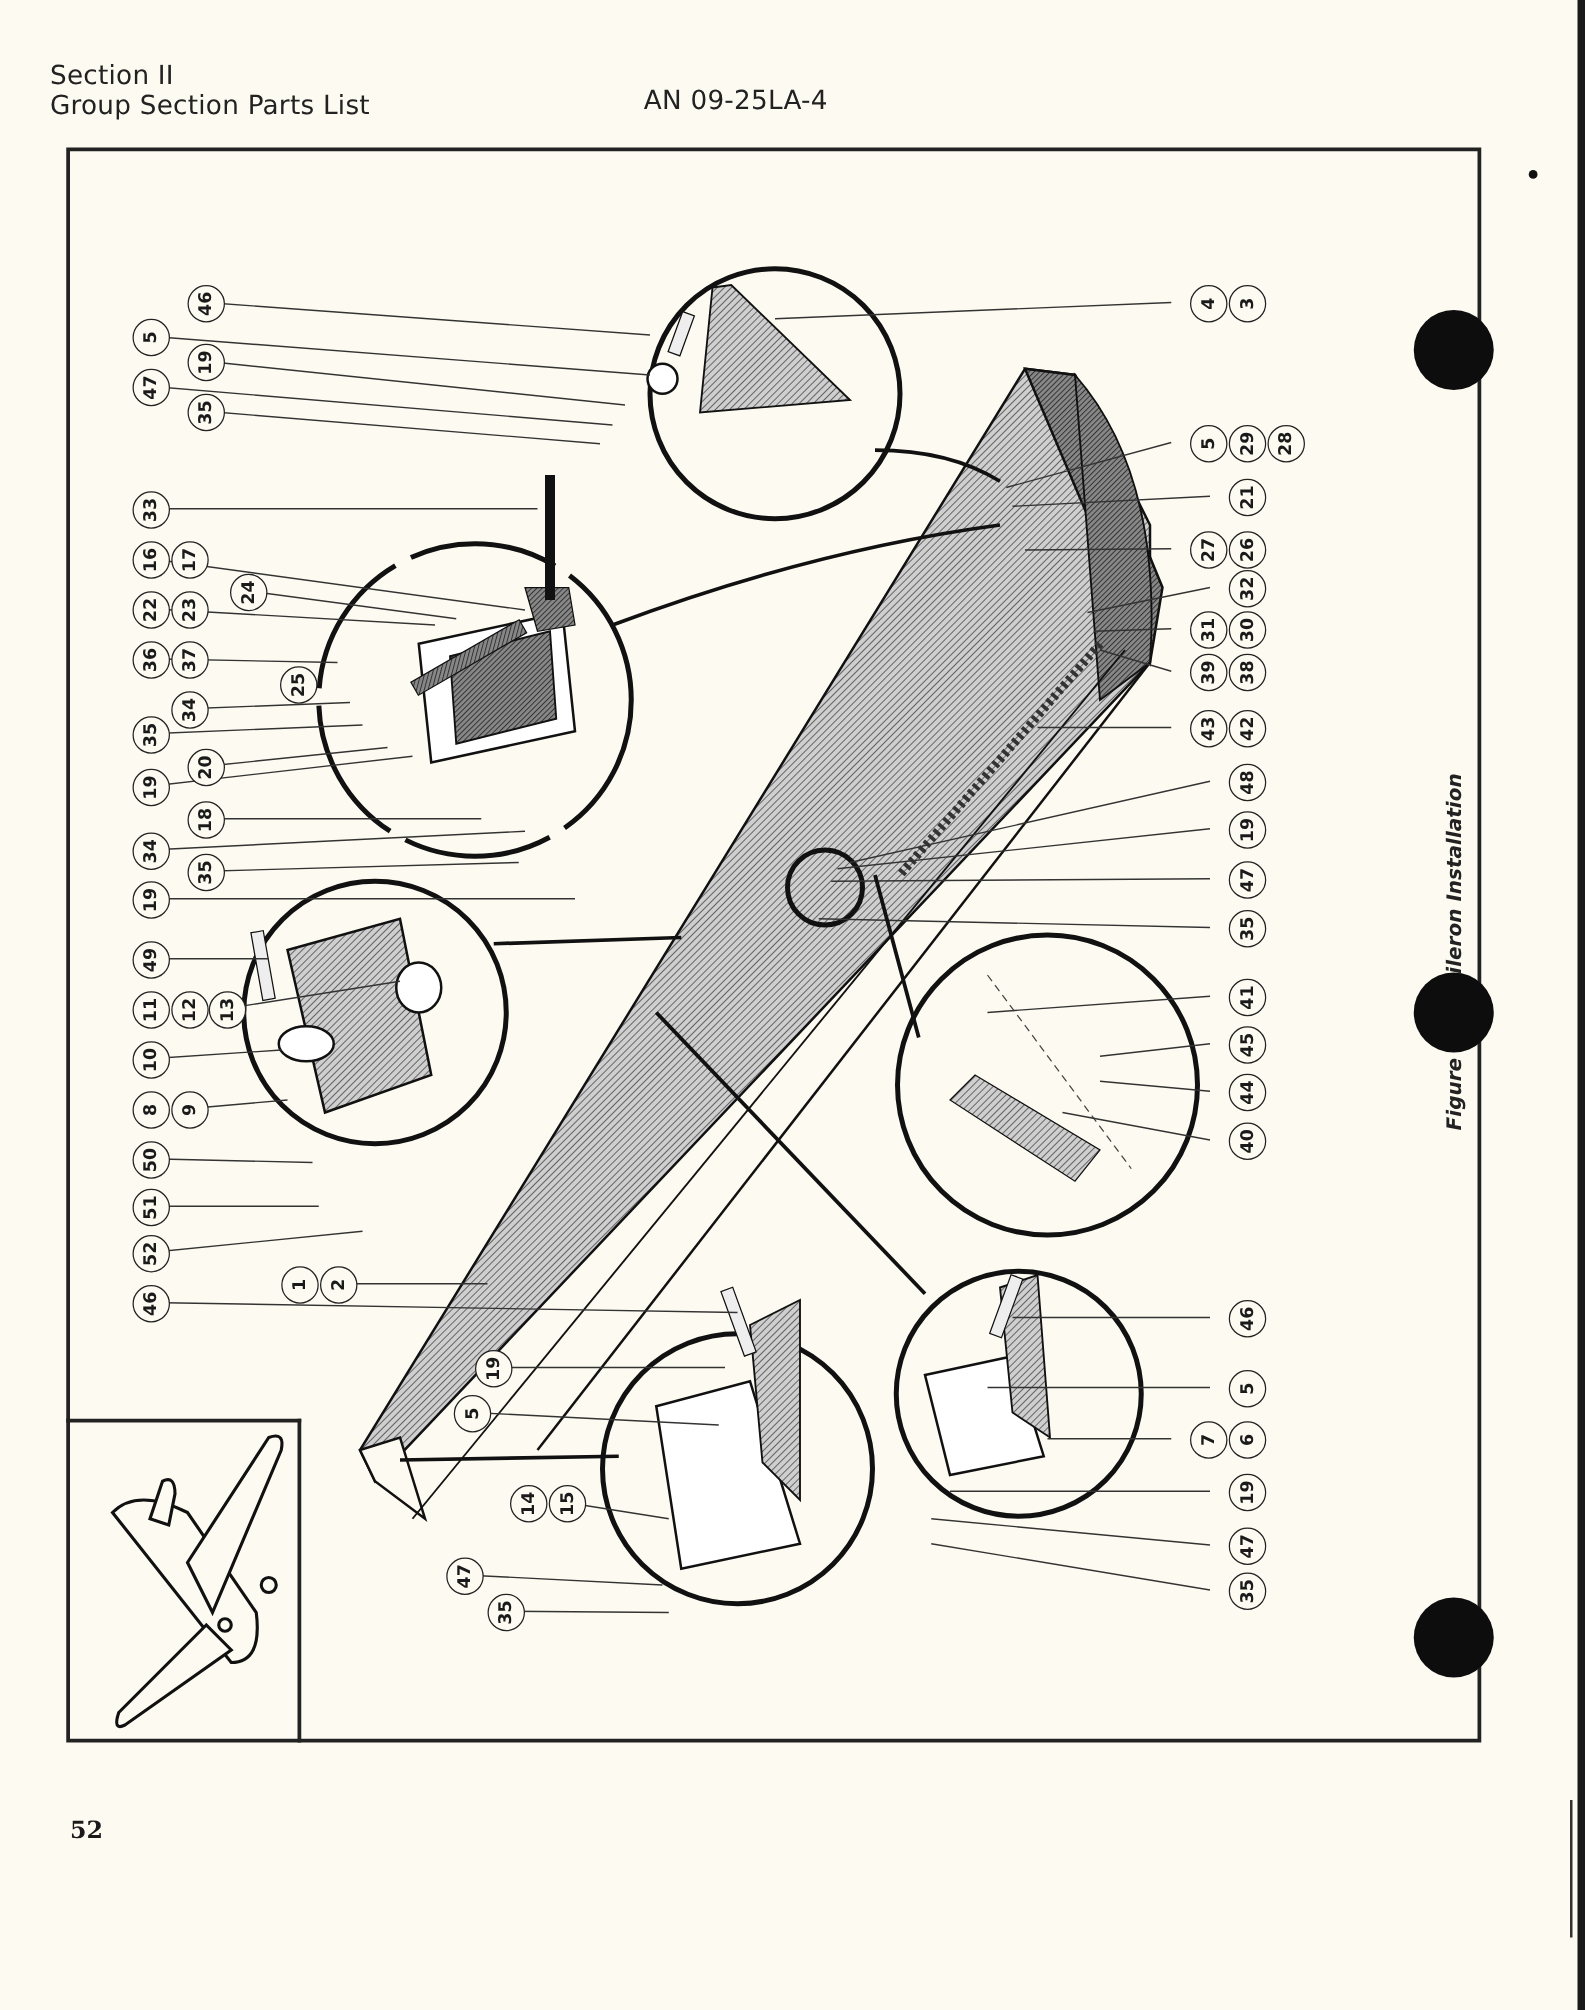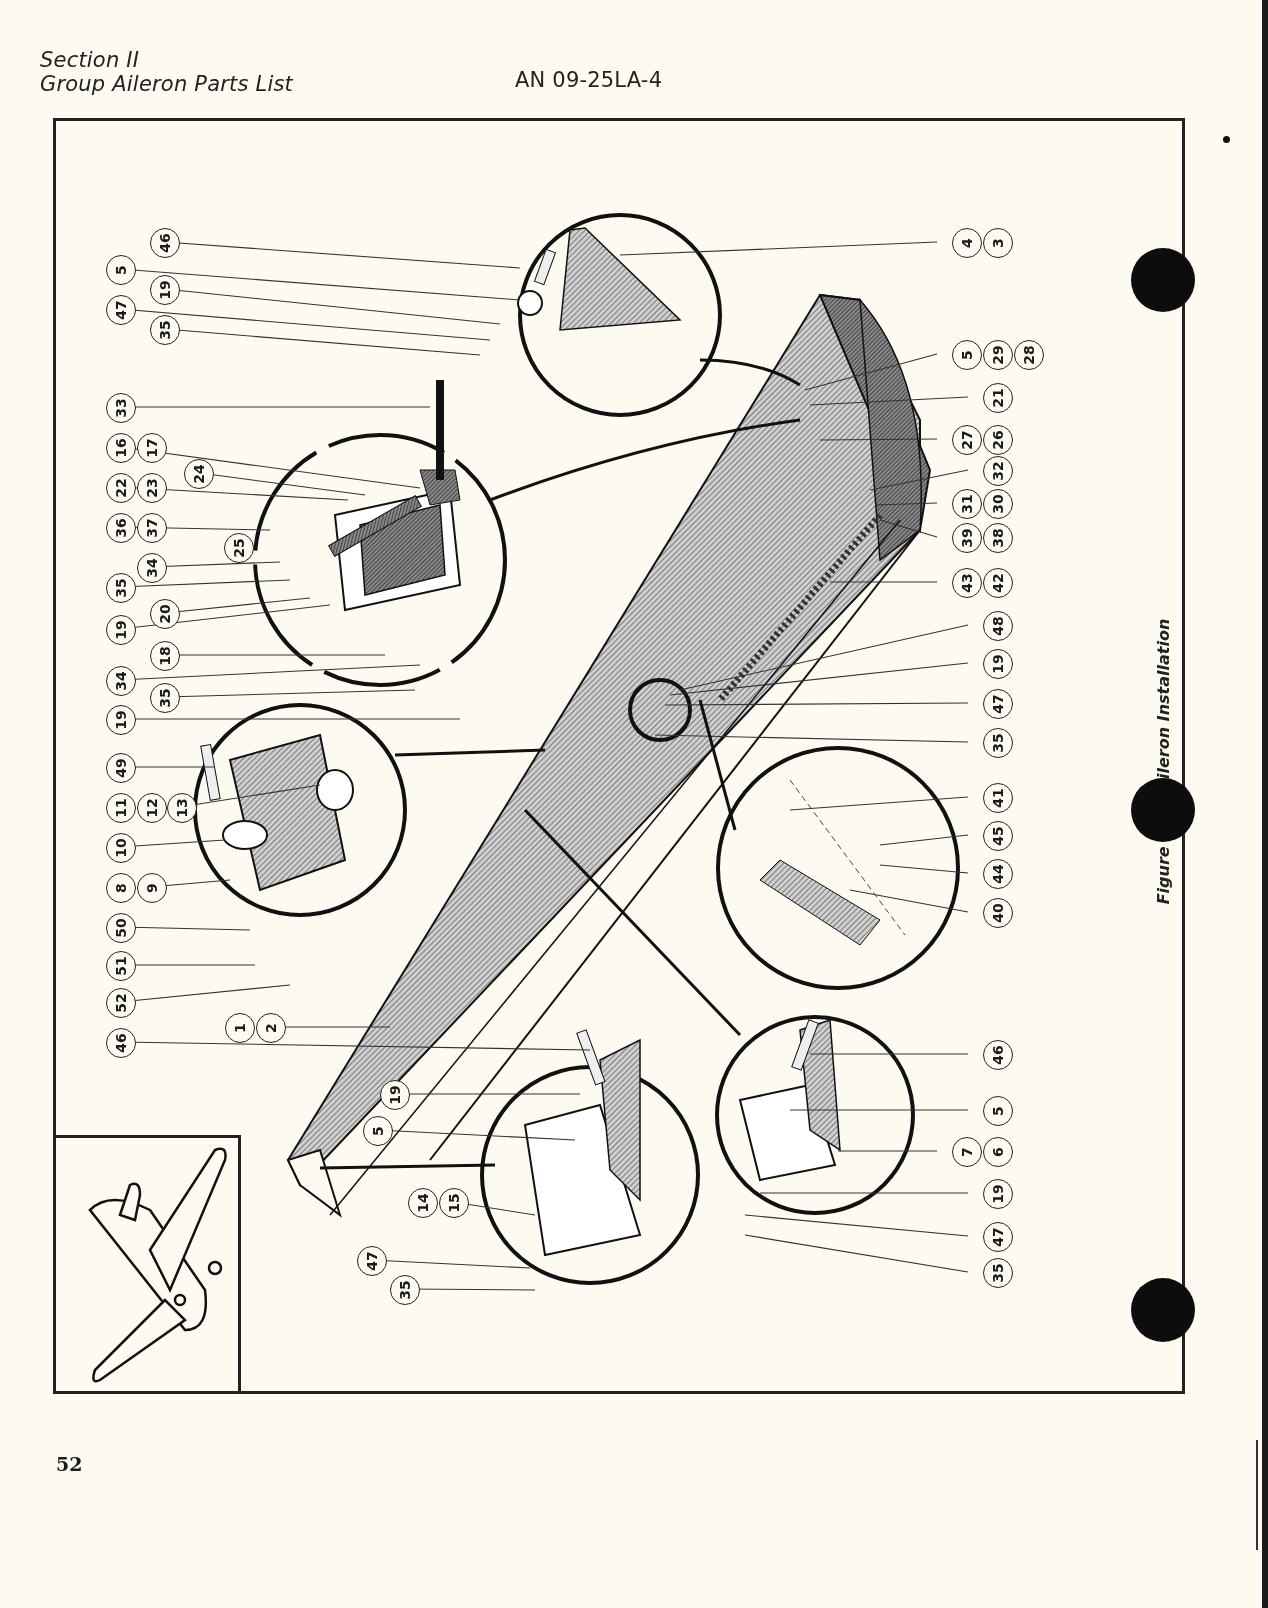--- a/index.html
+++ b/index.html
@@ -3,21 +3,21 @@
 <meta charset="utf-8">
 <style>
   html, body { margin:0; padding:0; }
   body {
     width:1268px; height:1608px; position:relative; overflow:hidden;
     background:#fdfbf1;
     font-family:"DejaVu Sans", "Liberation Sans", sans-serif;
     color:#1a1a1a;
   }
   .hdr { position:absolute; font-size:21px; line-height:24px; color:#222; letter-spacing:0.2px; }
-  .hdr-left { left:40px; top:48px;font-style:italic; }
+  .hdr-left { left:40px; top:48px; }
   .hdr-right { left:515px; top:68px; }
   .page-num { position:absolute; left:56px; top:1453px; font-family:"DejaVu Serif", serif; font-weight:bold; font-size:19px; }
   .frame { position:absolute; left:53px; top:118px; width:1132px; height:1276px; border:3px solid #222; box-sizing:border-box; }
   .inset { position:absolute; left:53px; top:1135px; width:188px; height:259px; border:3px solid #222; border-left:none; border-bottom:none; box-sizing:border-box; }
   .diagram { position:absolute; left:0; top:0; width:1268px; height:1608px; }
   .balloon {
     position:absolute; width:30px; height:30px; border:1.6px solid #222; border-radius:50%;
     background:#fdfbf1; box-sizing:border-box;
     display:flex; align-items:center; justify-content:center;
     font-size:14px; font-weight:bold; transform:rotate(-90deg);
@@ -29,21 +29,21 @@
   }
   .punch { position:absolute; width:64px; height:64px; border-radius:50%; background:#0d0d0d; }
   .dot { position:absolute; width:7px; height:7px; border-radius:50%; background:#111; }
   .edge { position:absolute; right:0; top:0; width:6px; height:1608px; background:#1a1a1a; }
 </style>
 </head>
 <body>
 
 <div class="hdr hdr-left">
   <div>Section II</div>
-  <div>Group Aileron Parts List</div>
+  <div>Group Section Parts List</div>
 </div>
 <div class="hdr hdr-right">AN 09-25LA-4</div>
 
 <div class="frame"></div>
 <div class="inset"></div>
 
 <svg class="diagram" viewBox="0 0 1268 1608" xmlns="http://www.w3.org/2000/svg">
   <defs>
     <pattern id="hatch" width="4" height="4" patternUnits="userSpaceOnUse" patternTransform="rotate(45)">
       <rect width="4" height="4" fill="#cfcfcf"></rect>

